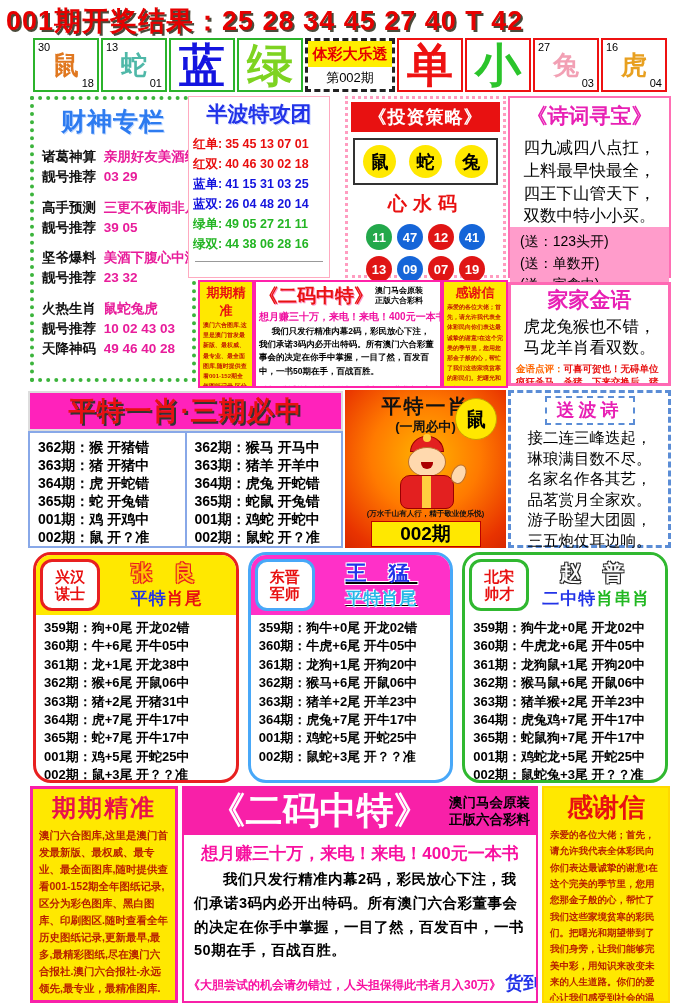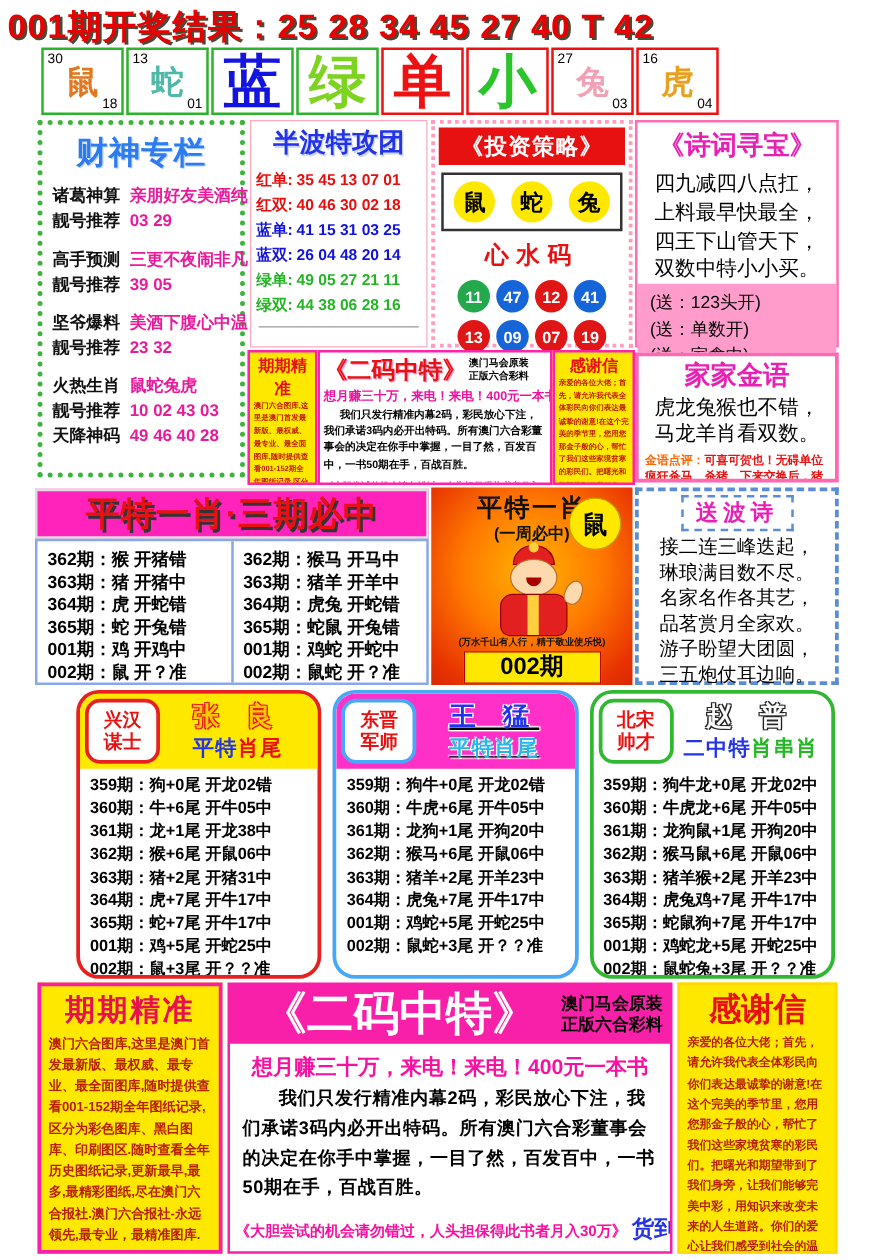--- a/index.html
+++ b/index.html
@@ -29,21 +29,21 @@
   
   .caishen{left:30px;top:96px;width:166px;height:286px;border:4px dotted #3cb43c;
     background:#fff;padding:3px 8px;}
   .cs-title{color:#2d7bf0;font-size:25px;font-weight:bold;text-align:center;
     text-shadow:1px 1px 0 #bdd7ff;margin:2px 0 9px;letter-spacing:1px;}
   .cs-item{font-size:13.5px;font-weight:bold;line-height:1.5;white-space:nowrap;}
   .cs-label{color:#111;}
   .cs-value{color:#e81c9a;margin-left:4px;}
 
   
-  .banbo{left:200px;top:96px;width:142px;height:182px;border:1px solid #ffaac0;
+  .banbo{left:188px;top:96px;width:142px;height:182px;border:1px solid #ffaac0;
     background:#fff;padding:2px 4px;}
   .bb-title{font-size:21px;font-weight:bold;color:#2233e8;text-align:center;margin:1px 0 6px;
     text-shadow:1px 1px 0 #ccd6ff;}
   .bb-row{font-size:12.5px;font-weight:bold;line-height:1.6;white-space:nowrap;}
   .bb-row .lbl{margin-right:3px;}
   .bb-hr{border:none;border-top:1px solid #999;margin:7px 2px 0;}
 
   
   .touzi{left:345px;top:96px;width:161px;height:182px;border:3px dotted #ff9cc0;
     background:#fff;padding:3px;}
@@ -143,21 +143,21 @@
   .tip-col{flex:1;border:3px solid;border-radius:18px;overflow:hidden;background:#fff;
     box-sizing:border-box;display:flex;flex-direction:column;}
   .tip-head{position:relative;height:56px;flex:none;padding-top:4px;}
   .tip-badge{position:absolute;left:4px;top:4px;width:54px;height:46px;background:#fff;
     border-radius:12px;border:3px solid;display:flex;flex-direction:column;align-items:center;
     justify-content:center;font-size:15px;font-weight:bold;color:#e81111;line-height:1.15;}
   .tip-name{margin-left:62px;text-align:center;font-size:21px;font-weight:bold;letter-spacing:8px;}
   .tip-sub{margin-left:62px;text-align:center;font-size:17px;font-weight:bold;letter-spacing:1px;}
   .tip-rows{flex:1;padding:4px 0 0 8px;font-size:13px;font-weight:bold;color:#000;}
   .tip-rows div{line-height:18.4px;white-space:nowrap;}
-  .t1{border-color:#e82020;margin-left:28px;} .t1 .tip-head{background:#ffe800;} .t1 .tip-badge{border-color:#e82020;}
+  .t1{border-color:#e82020;} .t1 .tip-head{background:#ffe800;} .t1 .tip-badge{border-color:#e82020;}
   .t1 .tip-name{color:#ffc800;text-shadow:1px 1px 0 #e82020,-1px -1px 0 #e82020,1px -1px 0 #e82020,-1px 1px 0 #e82020;}
   .t1 .s1{color:#2233e8;} .t1 .s2{color:#e81111;}
   .t2{border-color:#48a8f8;} .t2 .tip-head{background:#ff30c8;text-decoration:underline;} .t2 .tip-badge{border-color:#48a8f8;}
   .t2 .tip-name{color:#2233e8;text-shadow:1px 1px 0 #fff,-1px -1px 0 #fff,1px -1px 0 #fff,-1px 1px 0 #fff;}
   .t2 .s1,.t2 .s2{color:#28b8e8;text-shadow:1px 1px 0 #fff,-1px -1px 0 #fff;}
   .t3{border-color:#30b830;} .t3 .tip-head{background:#fff;} .t3 .tip-badge{border-color:#30b830;}
   .t3 .tip-name{color:#fafafa;text-shadow:1px 1px 0 #222,-1px -1px 0 #222,1px -1px 0 #222,-1px 1px 0 #222;}
   .t3 .s1{color:#2233e8;} .t3 .s2{color:#22b822;}
 
   
@@ -196,20 +196,24 @@
     <div class="banimal" style="color:#e07820">鼠</div>
     <span class="num-br">18</span>
   </div>
   <div class="bcell bzodiac" style="border-color:#2bb32b">
     <span class="num-tl">13</span>
     <div class="banimal" style="color:#4fb8a8">蛇</div>
     <span class="num-br">01</span>
   </div>
   <div class="bcell bchar" style="border-color:#2bb32b;color:#1414e0">蓝</div>
   <div class="bcell bchar" style="border-color:#2bb32b;color:#7ed321">绿</div>
+  <div class="bcell bcenter">
+    <div class="t">体彩大乐透</div>
+    <div class="i">第002期</div>
+  </div>
   <div class="bcell bchar" style="border-color:#ee1111;color:#ee1111">单</div>
   <div class="bcell bchar" style="border-color:#ee1111;color:#2bc42b">小</div>
   <div class="bcell bzodiac" style="border-color:#ee1111">
     <span class="num-tl">27</span>
     <div class="banimal" style="color:#f2a0b4">兔</div>
     <span class="num-br">03</span>
   </div>
   <div class="bcell bzodiac" style="border-color:#ee1111">
     <span class="num-tl">16</span>
     <div class="banimal" style="color:#e8a020">虎</div>

